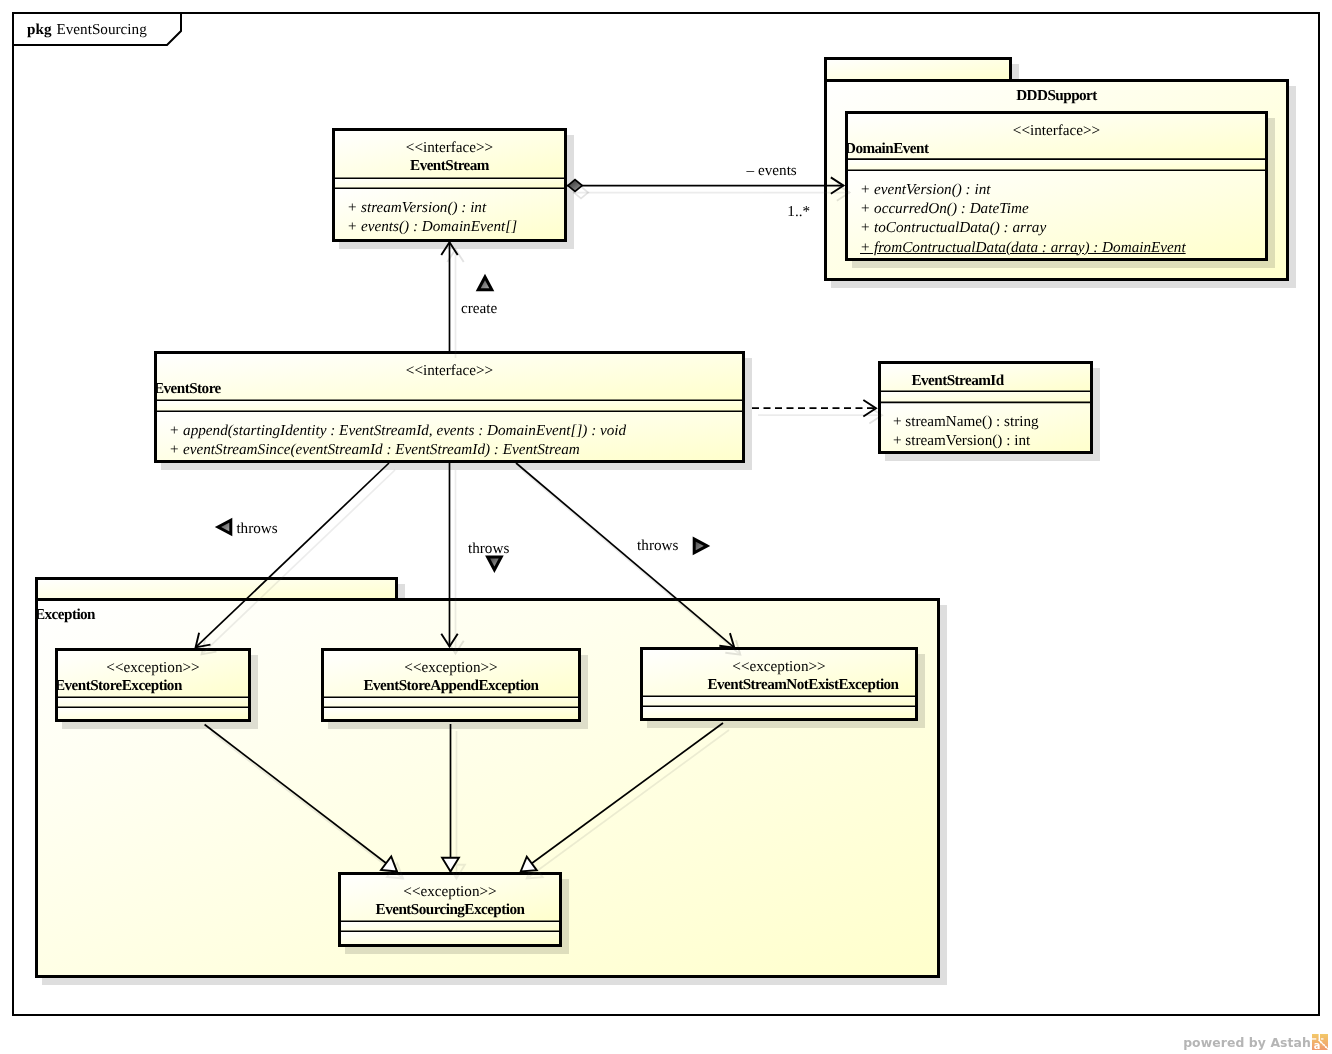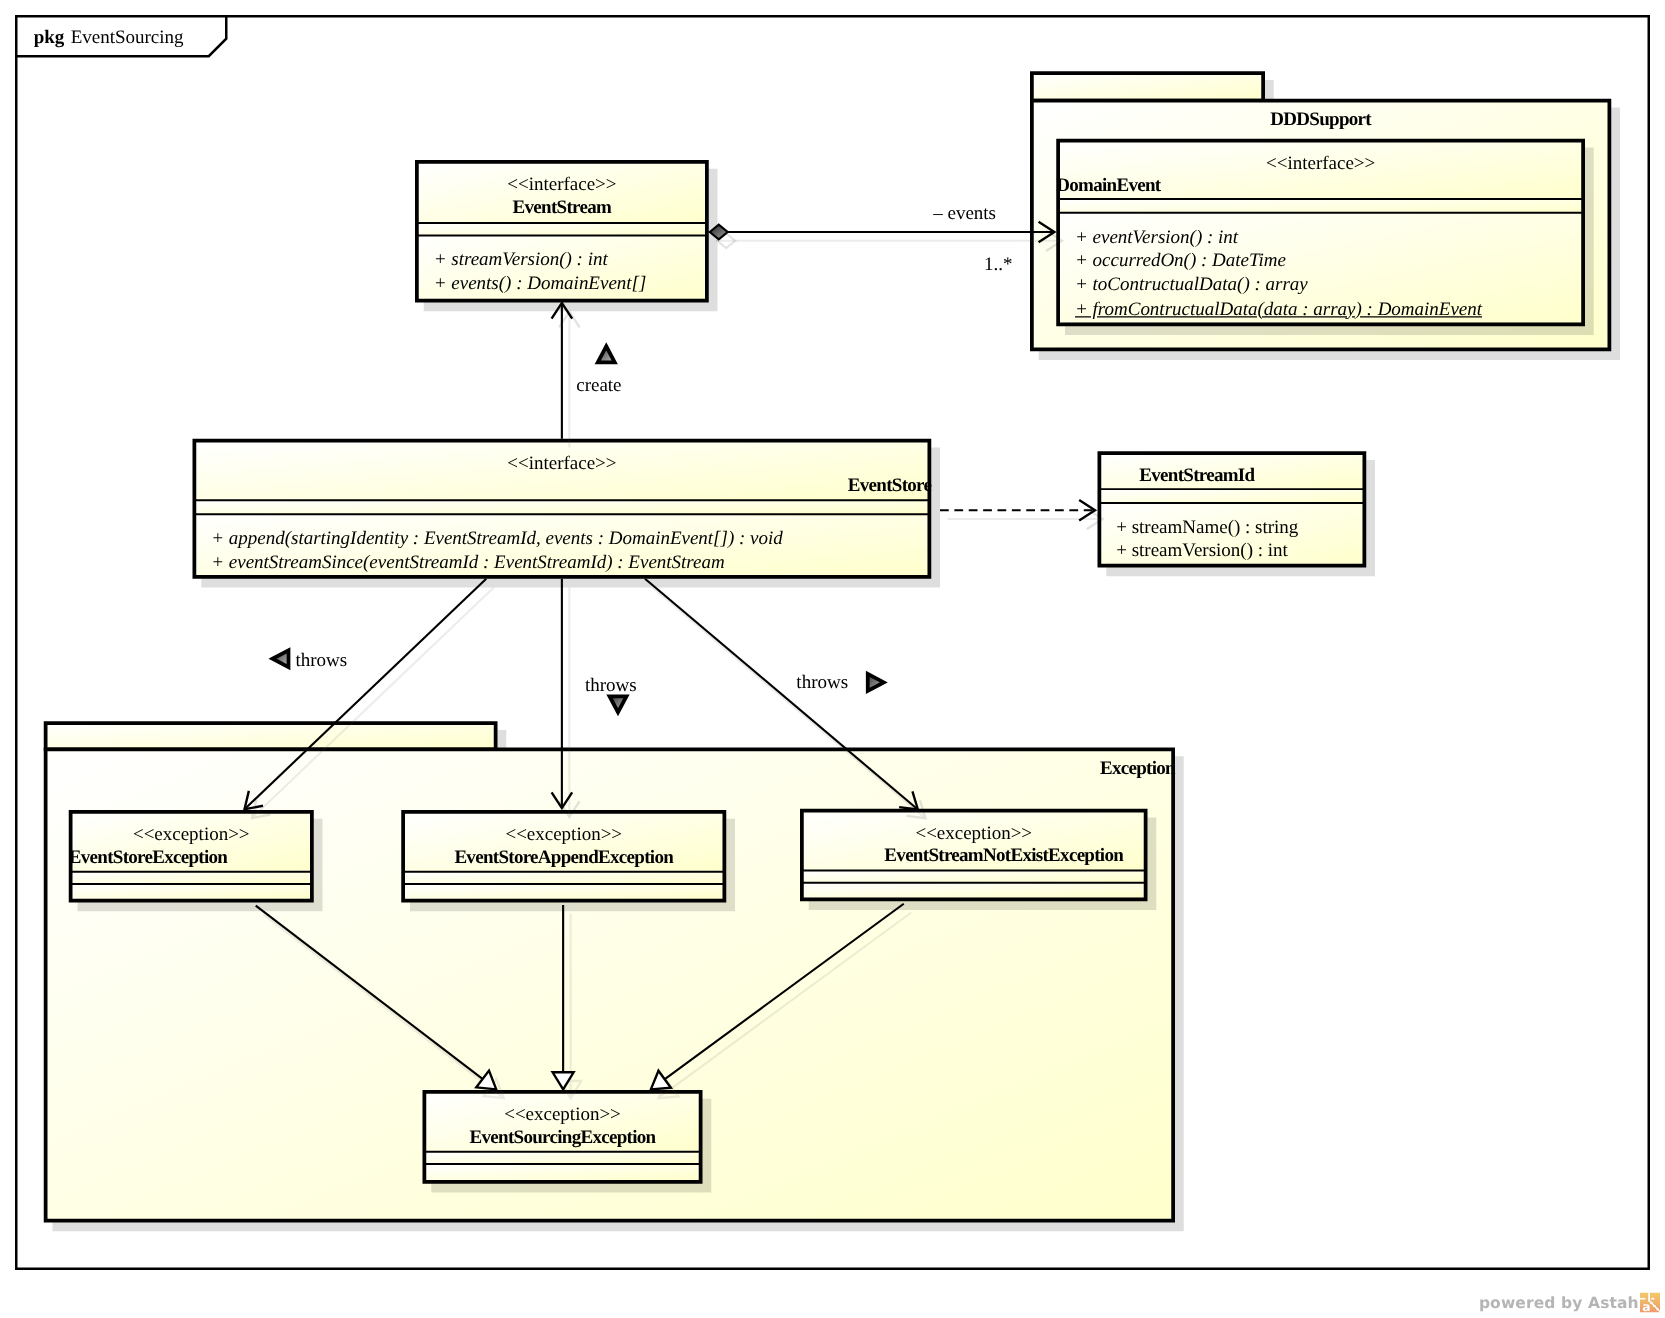--- a/index.html
+++ b/index.html
@@ -4,21 +4,21 @@
 <style>
   html,body{margin:0;padding:0;background:#ffffff;}
   body{width:1332px;height:1054px;font-family:"DejaVu Sans",sans-serif;overflow:hidden;}
   #stage{position:relative;width:1332px;height:1054px;background:#ffffff;}
   svg#canvas{position:absolute;left:0;top:0;width:1332px;height:1054px;}
   .lbl{text-rendering:geometricPrecision;-webkit-font-smoothing:antialiased;position:absolute;white-space:pre;color:#000;font-family:Liberation Serif, serif;
        font-size:15.2px;line-height:19.2px;}
   .lbl.b{font-weight:bold;letter-spacing:-0.55px;}
   .lbl.i{font-style:italic;text-align:center;}
   .lbl.u{text-decoration:underline;}
-  #wm{position:absolute;right:4px;bottom:4px;display:flex;align-items:flex-start;gap:1px;}
+  #wm{position:absolute;right:4px;bottom:4px;display:flex;align-items:center;gap:1px;}
   #wm .wmtext{font:bold 12.4px "DejaVu Sans",sans-serif;color:#b5b5b5;letter-spacing:0.1px;}
 </style>
 </head>
 <body>
 
 <div id="stage">
   <svg id="canvas" viewBox="0 0 1332 1054">
       <defs>
         <linearGradient id="gBox" x1="0" y1="0" x2="1" y2="1">
           <stop offset="0" stop-color="#ffffff"></stop>
@@ -219,33 +219,33 @@
           <rect x="0" y="4.3" width="4.3" height="1.3"></rect>
           <rect x="8.9" y="4.3" width="2.6" height="1.3"></rect>
           <path d="M7.3 5.6 L9.3 7.6 L10.2 7.6 L10.2 8.6 L11.6 10.0 L12.6 10.0 L12.6 11.0 L14.1 12.5 L15.1 12.5 L15.1 13.6 L16.4 14.9 L16.4 16.4 L14.1 14.1 L13.1 14.1 L13.1 13.1 L11.6 11.6 L10.6 11.6 L10.6 10.6 L9.2 9.2 L8.2 9.2 L8.2 8.2 L6.3 6.6 Z"></path>
         </g>
         <text x="1.8" y="14.9" font-family="'DejaVu Sans',sans-serif" font-size="9.8" font-weight="bold" fill="#ffffff">a</text>
       </g>
     </svg>
   </div>
 <div class="lbl" style="left: 27px; top: 20px;"><span class="b" style="font-weight: bold;">pkg</span><span style="margin-left: 5px;">EventSourcing</span></div>
     <div class="lbl b" style="left: 824px; top: 86.4px; width: 465px; text-align: center;">DDDSupport</div>
-    <div class="lbl b" style="left: 35px; top: 605.4px; width: 905px; text-align: right;">Exception</div>
+    <div class="lbl b" style="left: 35px; top: 605.4px; width: 905px; text-align: left;">Exception</div>
     <div class="lbl" style="left: 332px; top: 137.7px; width: 235px; text-align: center;">&lt;&lt;interface&gt;&gt;</div>
     <div class="lbl b" style="left: 332px; top: 156.3px; width: 235px; text-align: center;">EventStream</div>
     <div class="lbl i" style="left: 347px; top: 198px;">+ streamVersion() : int</div>
     <div class="lbl i" style="left: 347px; top: 217.2px;">+ events() : DomainEvent[]</div>
     <div class="lbl" style="left: 845px; top: 120.7px; width: 423px; text-align: center;">&lt;&lt;interface&gt;&gt;</div>
     <div class="lbl b" style="left: 845px; top: 139.3px; width: 487px; text-align: left;">DomainEvent</div>
     <div class="lbl i" style="left: 860px; top: 179.9px;">+ eventVersion() : int</div>
     <div class="lbl i" style="left: 860px; top: 199.1px;">+ occurredOn() : DateTime</div>
     <div class="lbl i" style="left: 860px; top: 218.3px;">+ toContructualData() : array</div>
     <div class="lbl i u" style="left: 860px; top: 237.5px;">+ fromContructualData(data : array) : DomainEvent</div>
     <div class="lbl" style="left: 154px; top: 360.7px; width: 591px; text-align: center;">&lt;&lt;interface&gt;&gt;</div>
-    <div class="lbl b" style="left: 154px; top: 379.3px; width: 591px; text-align: right;">EventStore</div>
+    <div class="lbl b" style="left: 154px; top: 379.3px; width: 591px; text-align: left;">EventStore</div>
     <div class="lbl i" style="left: 169px; top: 421px;">+ append(startingIdentity : EventStreamId, events : DomainEvent[]) : void</div>
     <div class="lbl i" style="left: 169px; top: 440.2px;">+ eventStreamSince(eventStreamId : EventStreamId) : EventStream</div>
     <div class="lbl b" style="left: 850px; top: 370.7px; width: 215px; text-align: center;">EventStreamId</div>
     <div class="lbl" style="left: 893px; top: 412.1px;">+ streamName() : string</div>
     <div class="lbl" style="left: 893px; top: 431.3px;">+ streamVersion() : int</div>
     <div class="lbl" style="left: 55px; top: 657.7px; width: 196px; text-align: center;">&lt;&lt;exception&gt;&gt;</div>
     <div class="lbl b" style="left: 55px; top: 676.3px; width: 176px; text-align: left;">EventStoreException</div>
     <div class="lbl" style="left: 321px; top: 657.7px; width: 260px; text-align: center;">&lt;&lt;exception&gt;&gt;</div>
     <div class="lbl b" style="left: 321px; top: 676.3px; width: 260px; text-align: center;">EventStoreAppendException</div>
     <div class="lbl" style="left: 640px; top: 656.7px; width: 278px; text-align: center;">&lt;&lt;exception&gt;&gt;</div>

